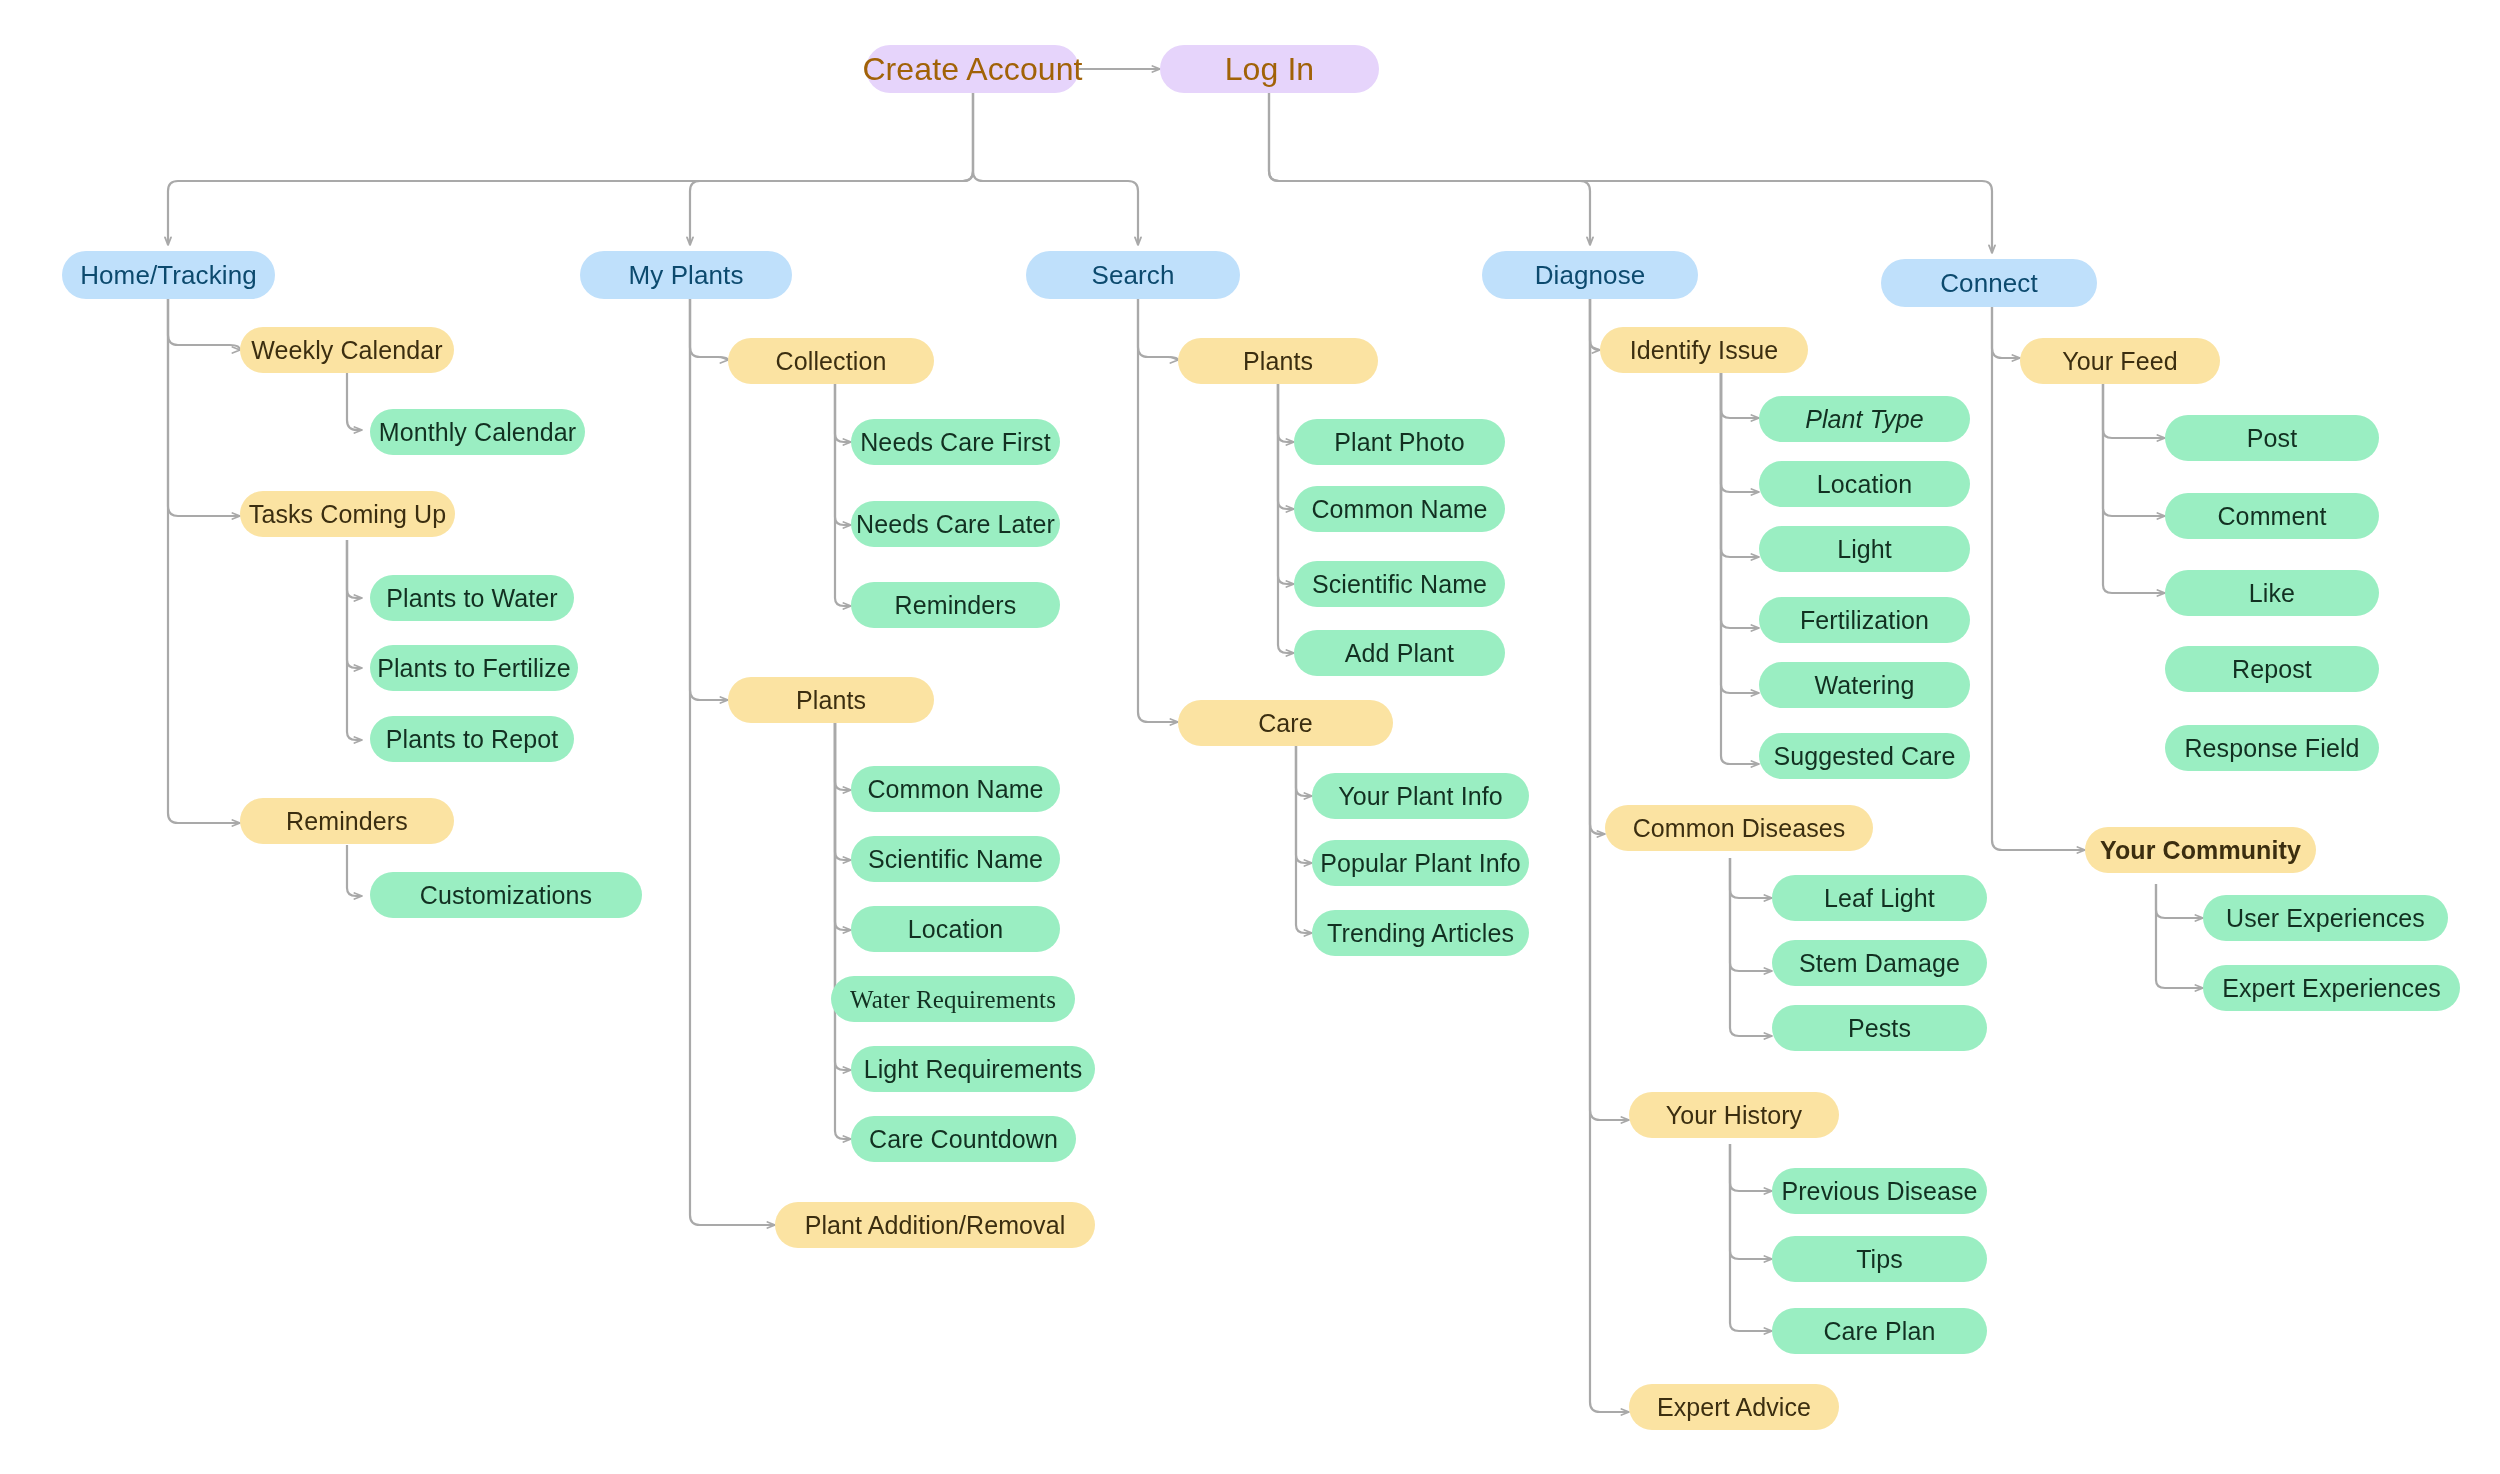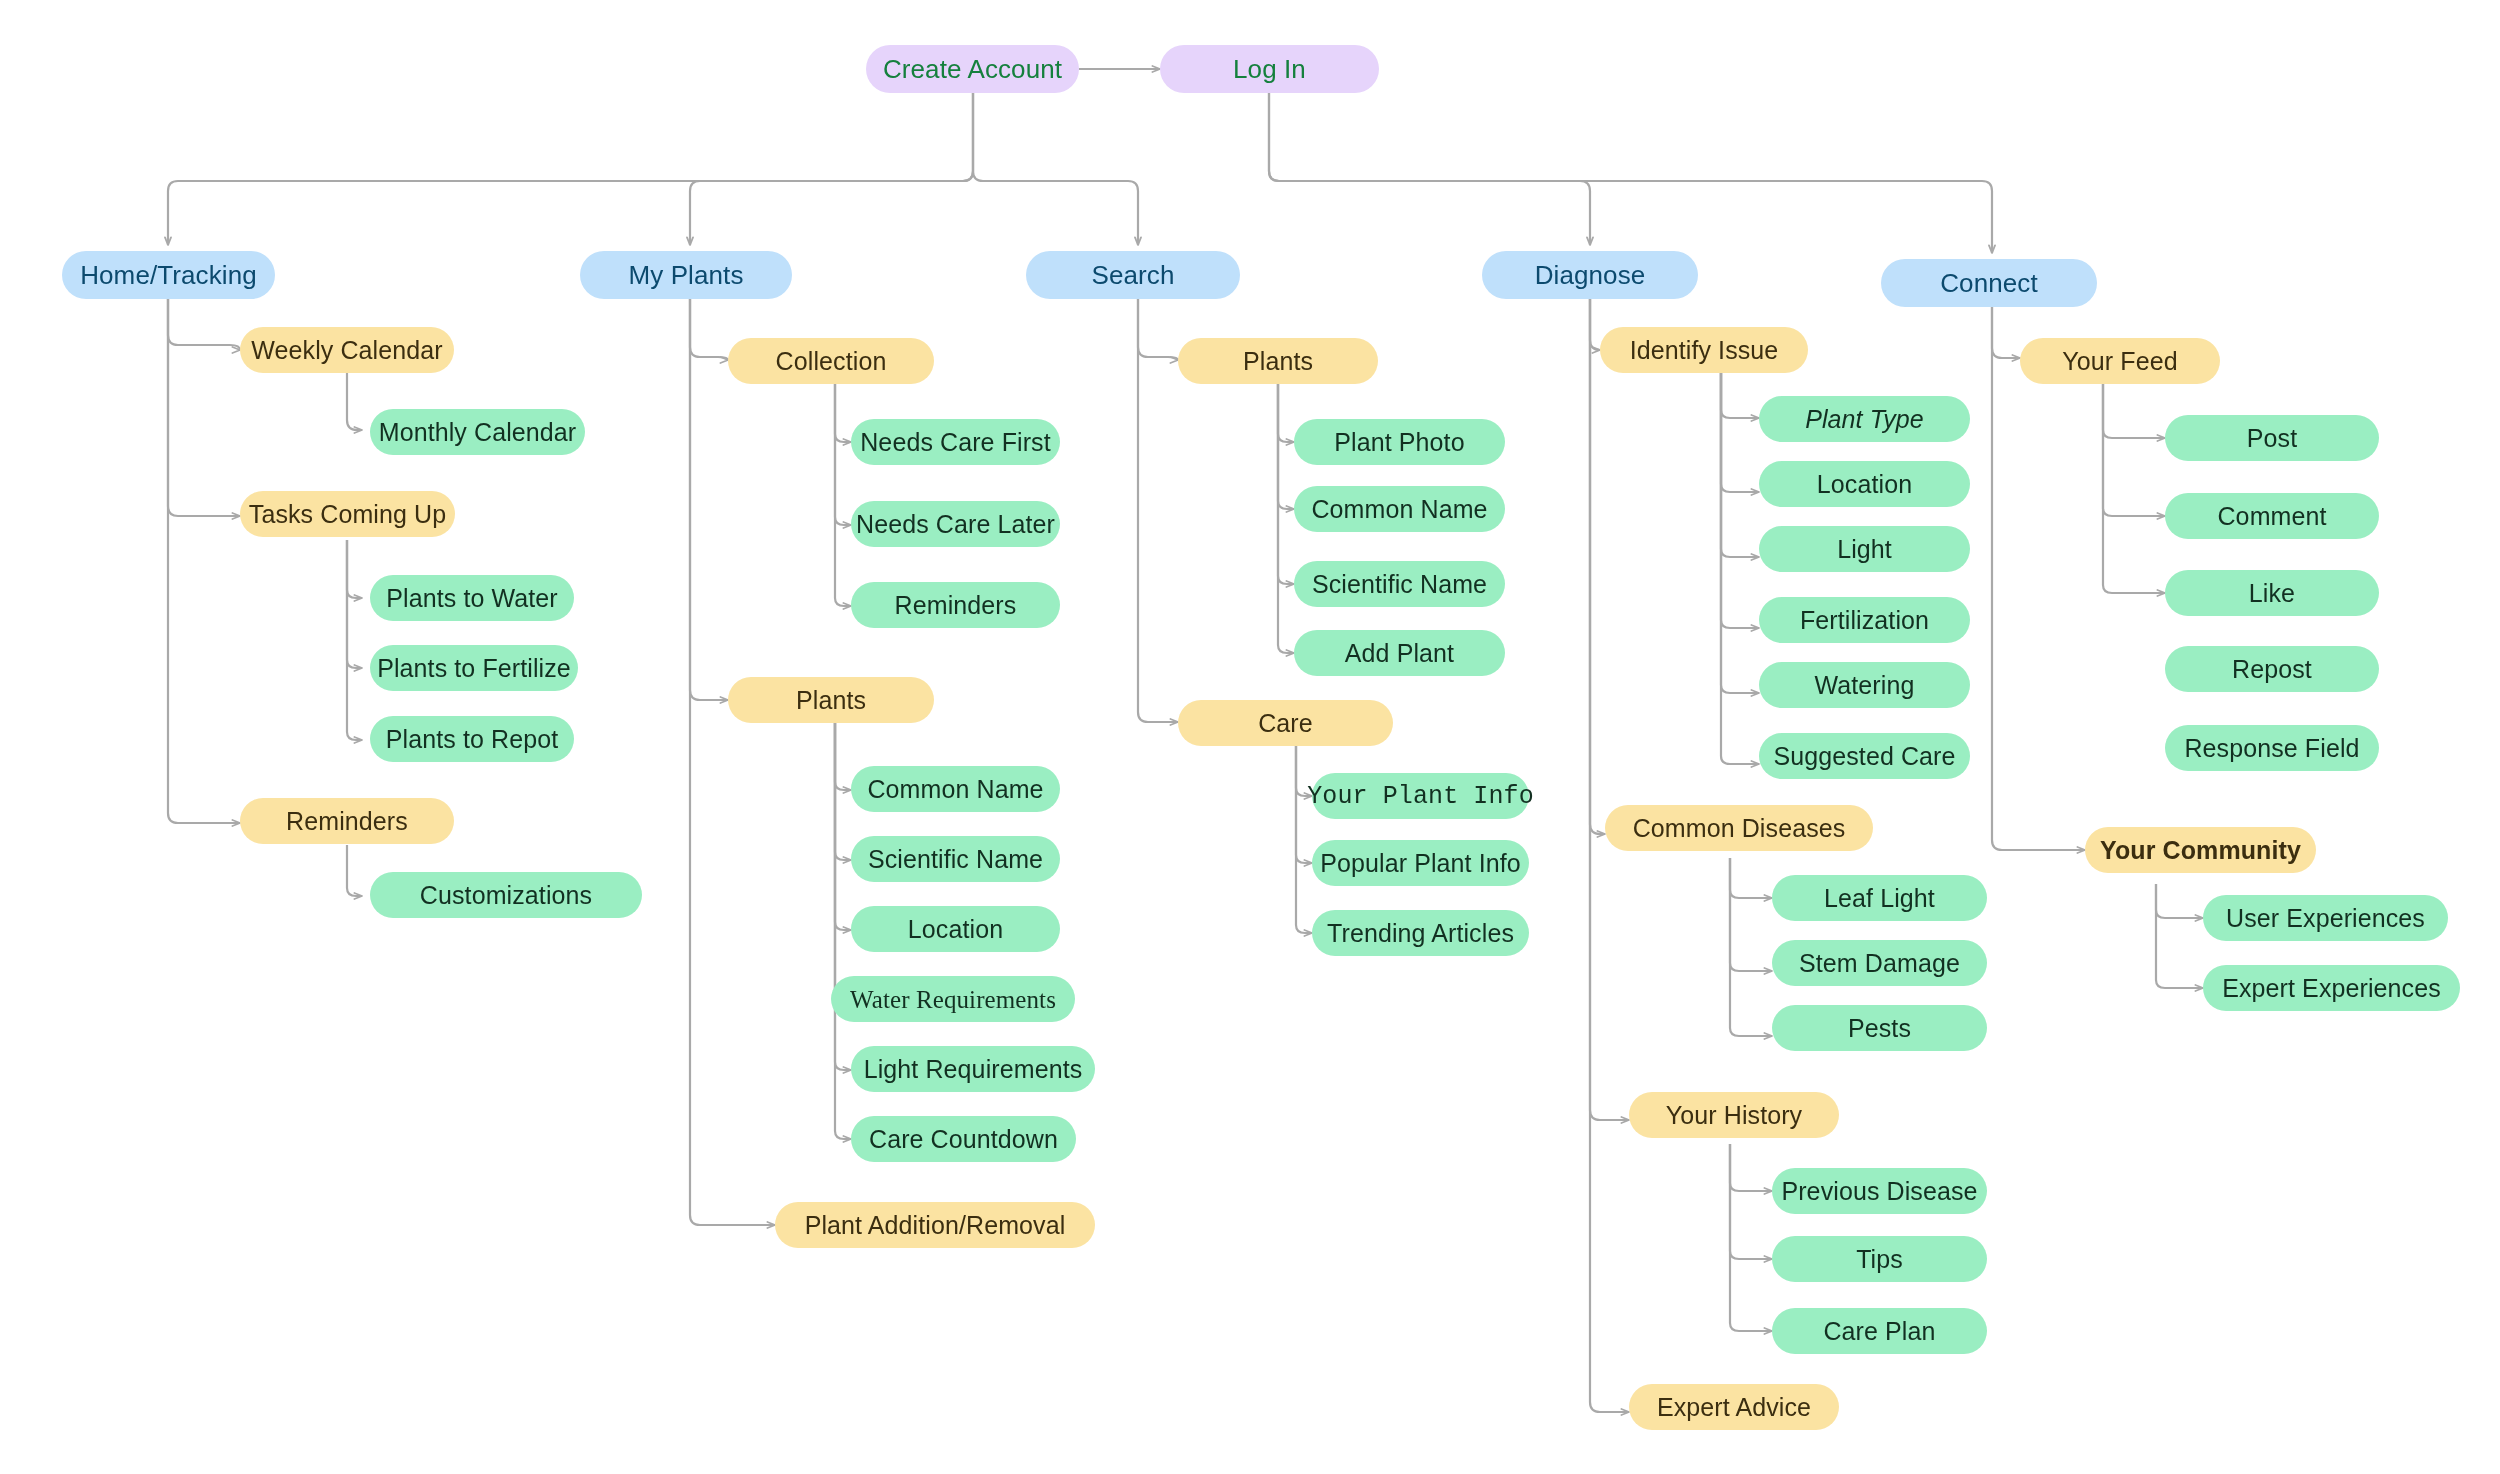--- a/index.html
+++ b/index.html
@@ -26,21 +26,21 @@
     align-items:center;
     justify-content:center;
     box-sizing:border-box;
     border-radius:999px;
     white-space:nowrap;
     color:#1b2a24;
     letter-spacing:0.1px;
     line-height:1;
     user-select:none;
   }
-  .lvl1{ background:#e6d4fb; color:#15803d; font-size:26px; height:48px; }
+  .lvl1{ background:#e6d4fb; color:#a16207; font-size:32px; height:48px; }
   .lvl2{ background:#bfe0fb; color:#0c4a6e; font-size:26px; height:48px; }
   .lvl3{ background:#fbe3a2; color:#3b2e10; font-size:25px; height:46px; }
   .lvl4{ background:#9aeec2; color:#123021; font-size:25px; height:46px; }
 </style>
 </head>
 <body>
 
 <div id="canvas">
 
   <svg id="wires" viewBox="0 0 2500 1474" xmlns="http://www.w3.org/2000/svg">
@@ -167,21 +167,21 @@
 
   <div class="node lvl3" style="left:775px;top:1202px;width:320px;">Plant Addition/Removal</div>
 
   <div class="node lvl3" style="left:1178px;top:338px;width:200px;">Plants</div>
   <div class="node lvl4" style="left:1294px;top:419px;width:211px;">Plant Photo</div>
   <div class="node lvl4" style="left:1294px;top:486px;width:211px;">Common Name</div>
   <div class="node lvl4" style="left:1294px;top:561px;width:211px;">Scientific Name</div>
   <div class="node lvl4" style="left:1294px;top:630px;width:211px;">Add Plant</div>
 
   <div class="node lvl3" style="left:1178px;top:700px;width:215px;">Care</div>
-  <div class="node lvl4" style="left:1312px;top:773px;width:217px;font-family:Liberation Mono, monospace;">Your Plant Info</div>
+  <div class="node lvl4" style="left:1312px;top:773px;width:217px;">Your Plant Info</div>
   <div class="node lvl4" style="left:1312px;top:840px;width:217px;">Popular Plant Info</div>
   <div class="node lvl4" style="left:1312px;top:910px;width:217px;">Trending Articles</div>
 
   <div class="node lvl3" style="left:1600px;top:327px;width:208px;">Identify Issue</div>
   <div class="node lvl4" style="left:1759px;top:396px;width:211px;font-style:italic;">Plant Type</div>
   <div class="node lvl4" style="left:1759px;top:461px;width:211px;">Location</div>
   <div class="node lvl4" style="left:1759px;top:526px;width:211px;">Light</div>
   <div class="node lvl4" style="left:1759px;top:597px;width:211px;">Fertilization</div>
   <div class="node lvl4" style="left:1759px;top:662px;width:211px;">Watering</div>
   <div class="node lvl4" style="left:1759px;top:733px;width:211px;">Suggested Care</div>

